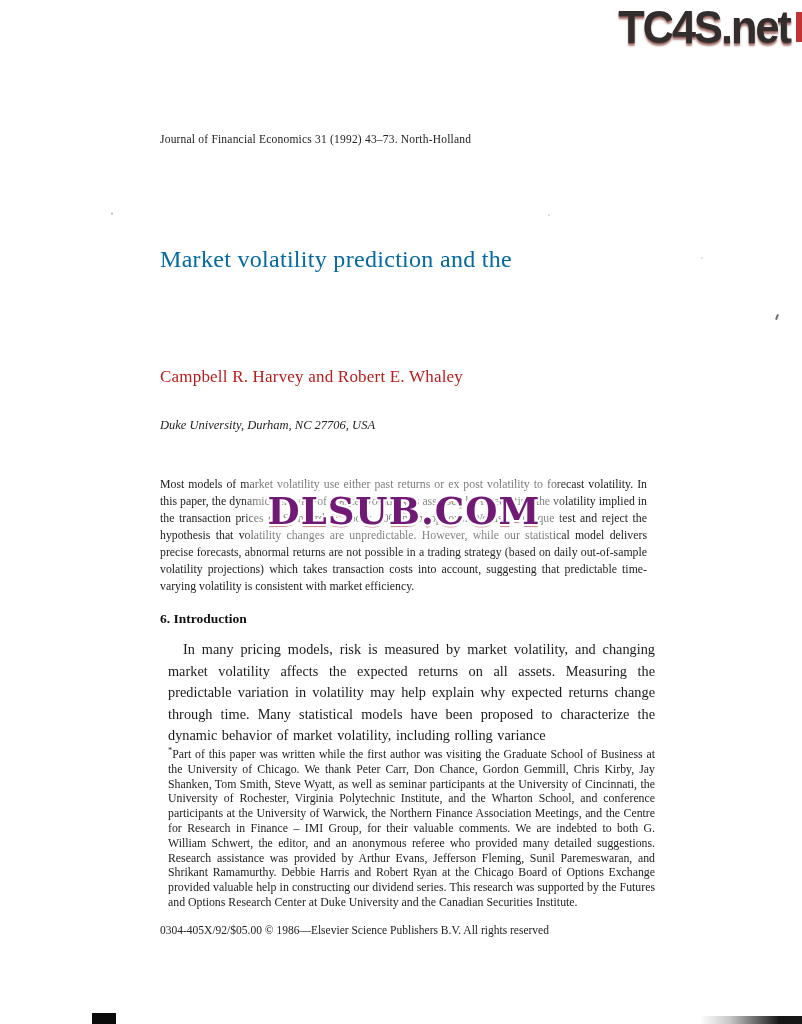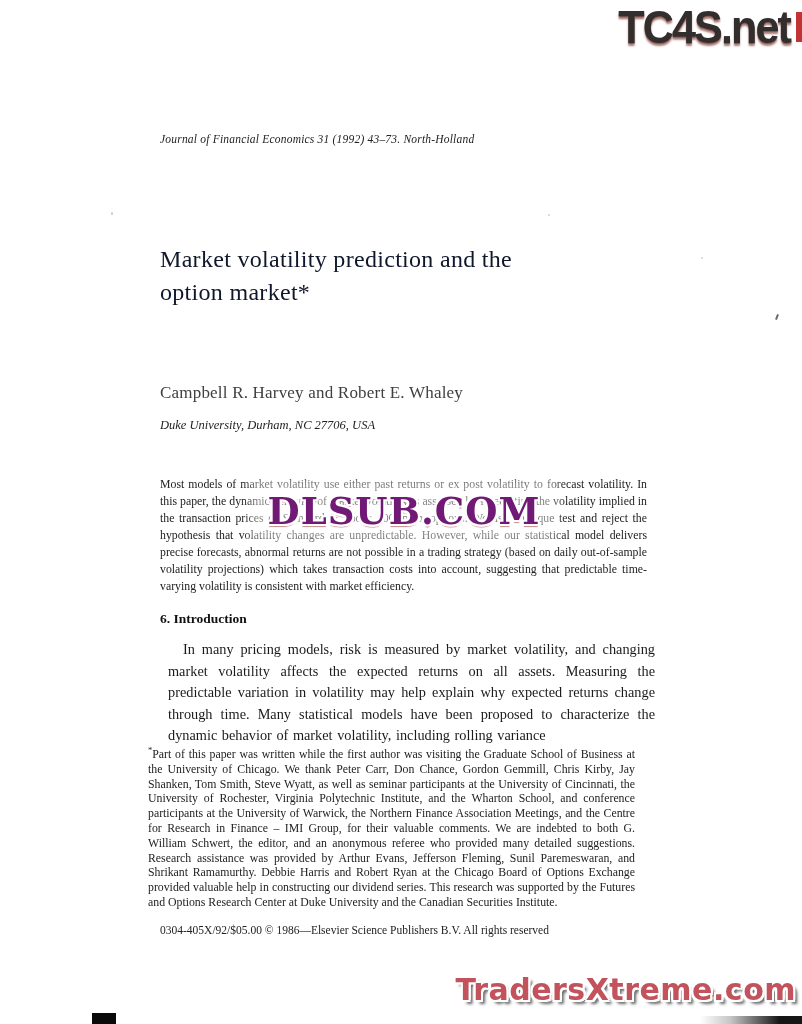--- a/index.html
+++ b/index.html
@@ -6,48 +6,48 @@
   #scan-page {
     position: relative;
     width: 802px; height: 1024px;
     background: #ffffff;
     overflow: hidden;
     font-family: "Liberation Serif", serif;
     color: #1c1c1c;
   }
   .abs { position: absolute; }
 
-  .journal-line { left: 160px; top: 133px; font-size: 11.5px; letter-spacing: 0.2px; color: #222; font-style: italic; }
+  .journal-line { left: 160px; top: 133px; font-size: 11.5px; letter-spacing: 0.2px; color: #222; }
 
   .paper-title {
     left: 160px; top: 243px; width: 450px;
-    font-size: 24px; line-height: 33px; color: #0f172a;
+    font-size: 24px; line-height: 33px; color: #0369a1;
     letter-spacing: 0.3px;
   }
-  .authors { left: 160px; top: 367px; font-size: 17px; color: #404040; letter-spacing: 0.2px; margin-top: 16px; }
+  .authors { left: 160px; top: 367px; font-size: 17px; color: #b91c1c; letter-spacing: 0.2px; }
   .affiliation { left: 160px; top: 390px; font-size: 12.5px; font-style: italic; color: #222; margin-top: 28px; }
   .received { left: 160px; top: 424px; font-size: 12px; color: #222; }
 
   .abstract {
     left: 160px; top: 476px; width: 487px;
     font-size: 11.8px; line-height: 17px;
     text-align: justify; color: #222;
   }
 
   .section-heading { left: 160px; top: 611px; font-size: 13.5px; font-weight: bold; color: #111; }
 
   .body-para {
     left: 168px; top: 639px; width: 487px;
     font-size: 14.3px; line-height: 21.5px;
     text-align: justify; text-indent: 15px; color: #1a1a1a;
     word-spacing: 1px;
   }
 
   .footnote {
-    left: 148px; top: 743px; width: 487px;
+    left: 168px; top: 743px; width: 487px;
     font-size: 11.8px; line-height: 14.8px;
     text-align: justify; color: #222;
   }
   .footnote sup { font-size: 8.5px; }
 
   .copyright { left: 160px; top: 924px; font-size: 11.5px; color: #222; }
 
   
   .wm-tc4s {
     top: 0px; right: 12px;
@@ -98,39 +98,37 @@
 </style>
 </head>
 <body>
 
 <div id="scan-page">
 
   <div class="abs journal-line">Journal of Financial Economics 31 (1992) 43–73. North-Holland</div>
 
   <div class="abs paper-title">
     <div>Market volatility prediction and the</div>
-    <div>option market*</div>
   </div>
 
   <div class="abs authors">Campbell R. Harvey and Robert E. Whaley</div>
   <div class="abs affiliation">Duke University, Durham, NC 27706, USA</div>
 
   <div class="abs abstract">Most models of market volatility use either past returns or ex post volatility to forecast volatility. In this paper, the dynamic behavior of market volatility is assessed by forecasting the volatility implied in the transaction prices of Standard &amp; Poor's 100 index options. We use a unique test and reject the hypothesis that volatility changes are unpredictable. However, while our statistical model delivers precise forecasts, abnormal returns are not possible in a trading strategy (based on daily out-of-sample volatility projections) which takes transaction costs into account, suggesting that predictable time-varying volatility is consistent with market efficiency.</div>
 
   <div class="abs section-heading">6. Introduction</div>
   <div class="abs body-para">In many pricing models, risk is measured by market volatility, and changing market volatility affects the expected returns on all assets. Measuring the predictable variation in volatility may help explain why expected returns change through time. Many statistical models have been proposed to characterize the dynamic behavior of market volatility, including rolling variance</div>
 
   <div class="abs footnote"><sup>*</sup><span>Part of this paper was written while the first author was visiting the Graduate School of Business at the University of Chicago. We thank Peter Carr, Don Chance, Gordon Gemmill, Chris Kirby, Jay Shanken, Tom Smith, Steve Wyatt, as well as seminar participants at the University of Cincinnati, the University of Rochester, Virginia Polytechnic Institute, and the Wharton School, and conference participants at the University of Warwick, the Northern Finance Association Meetings, and the Centre for Research in Finance – IMI Group, for their valuable comments. We are indebted to both G. William Schwert, the editor, and an anonymous referee who provided many detailed suggestions. Research assistance was provided by Arthur Evans, Jefferson Fleming, Sunil Paremeswaran, and Shrikant Ramamurthy. Debbie Harris and Robert Ryan at the Chicago Board of Options Exchange provided valuable help in constructing our dividend series. This research was supported by the Futures and Options Research Center at Duke University and the Canadian Securities Institute.</span></div>
 
   <div class="abs copyright">0304-405X/92/$05.00 © 1986—Elsevier Science Publishers B.V. All rights reserved</div>
 
   <div class="abs wm-tc4s">TC4S.net</div>
   <div class="abs wm-red-sliver"></div>
   <div class="abs wm-dlsub">DLSUB.COM</div>
-  <div class="abs wm-traders">TradersXtreme.com</div>
 
   <div class="abs artifact-square-bl"></div>
   <div class="abs artifact-bar-br"></div>
   <div class="abs speck speck-1"></div>
   <div class="abs speck speck-2"></div>
   <div class="abs speck speck-3"></div>
   <div class="abs speck speck-4"></div>
 
 </div>
 

